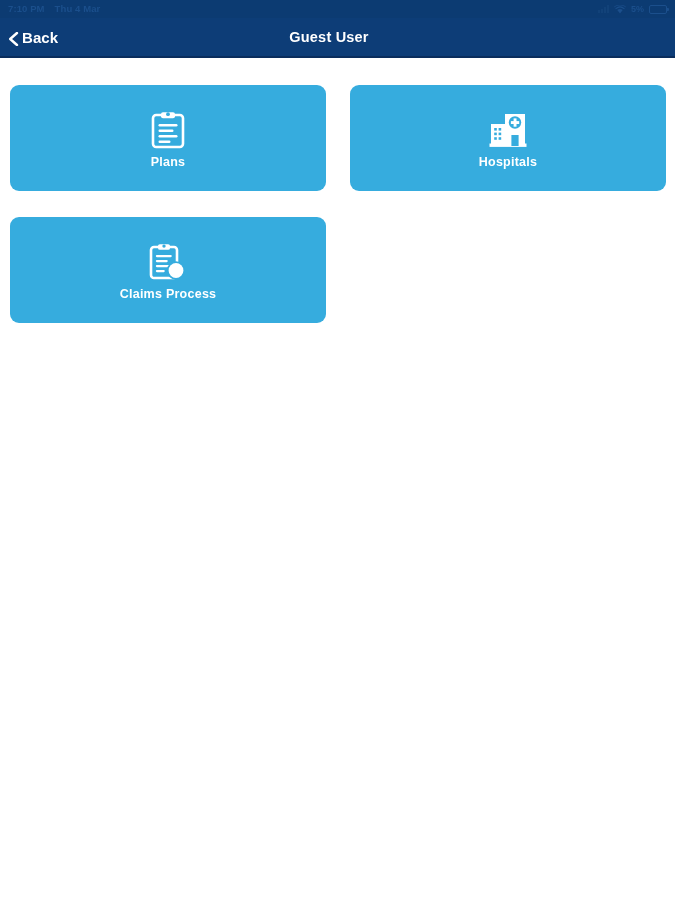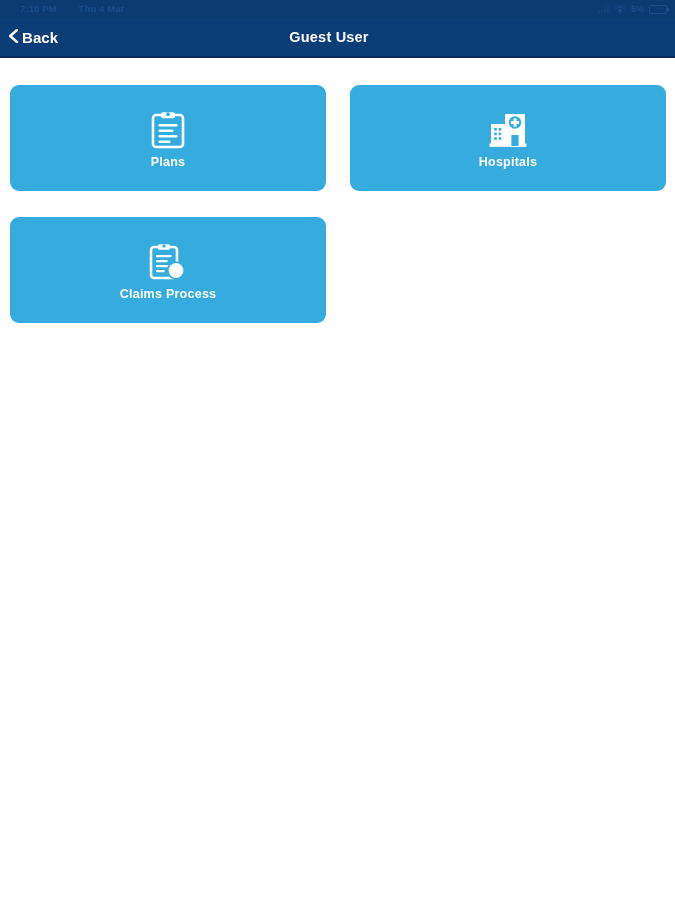--- a/index.html
+++ b/index.html
@@ -30,21 +30,20 @@
     align-items: center;
     gap: 10px;
   }
   .status-left .st-time,
   .status-left .st-date {
     color: #1b4f8c;
     font-size: 9.5px;
     font-weight: bold;
     letter-spacing: 0.1px;
     line-height: 1;
-    margin-left: 12px;
   }
   .status-right {
     display: flex;
     align-items: center;
     gap: 5px;
   }
   .st-signal {
     display: flex;
     align-items: flex-end;
     gap: 1px;
@@ -104,21 +103,21 @@
     height: 40px;
     background: #0d3d77;
     border-bottom: 2px solid #0a2d5c;
     display: flex;
     align-items: center;
     position: relative;
     box-sizing: border-box;
   }
   .nav-back {
     display: flex;
-    align-items: flex-start;
+    align-items: center;
     gap: 3px;
     padding-left: 8px;
     cursor: pointer;
     position: relative;
     z-index: 2;
   }
   .nav-back .chev {
     display: block;
     width: 11px;
     height: 11px;

